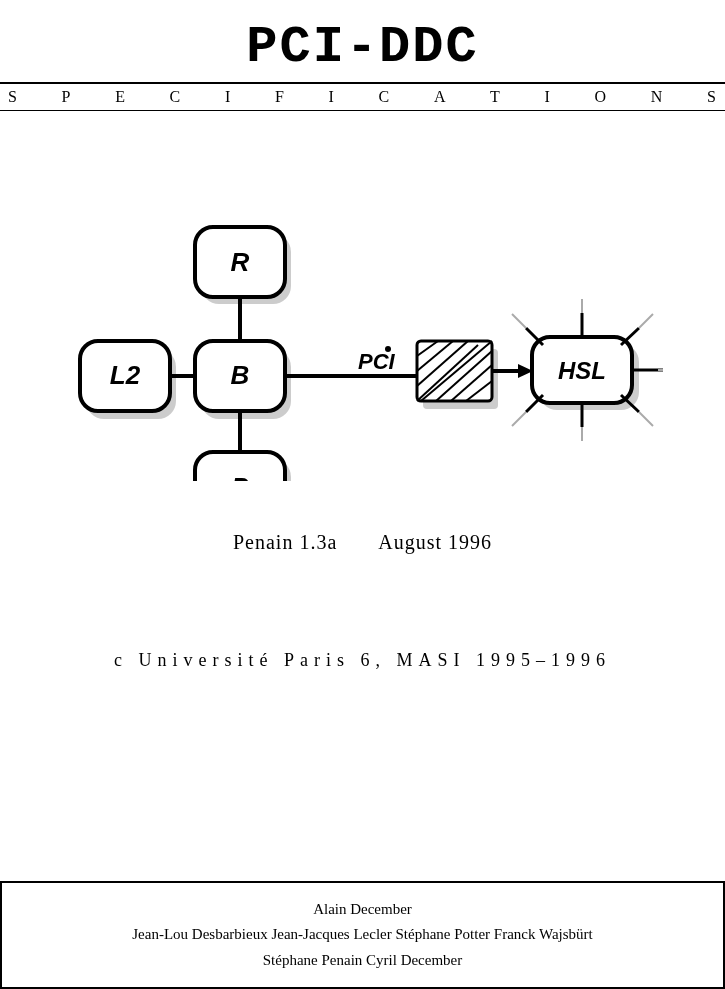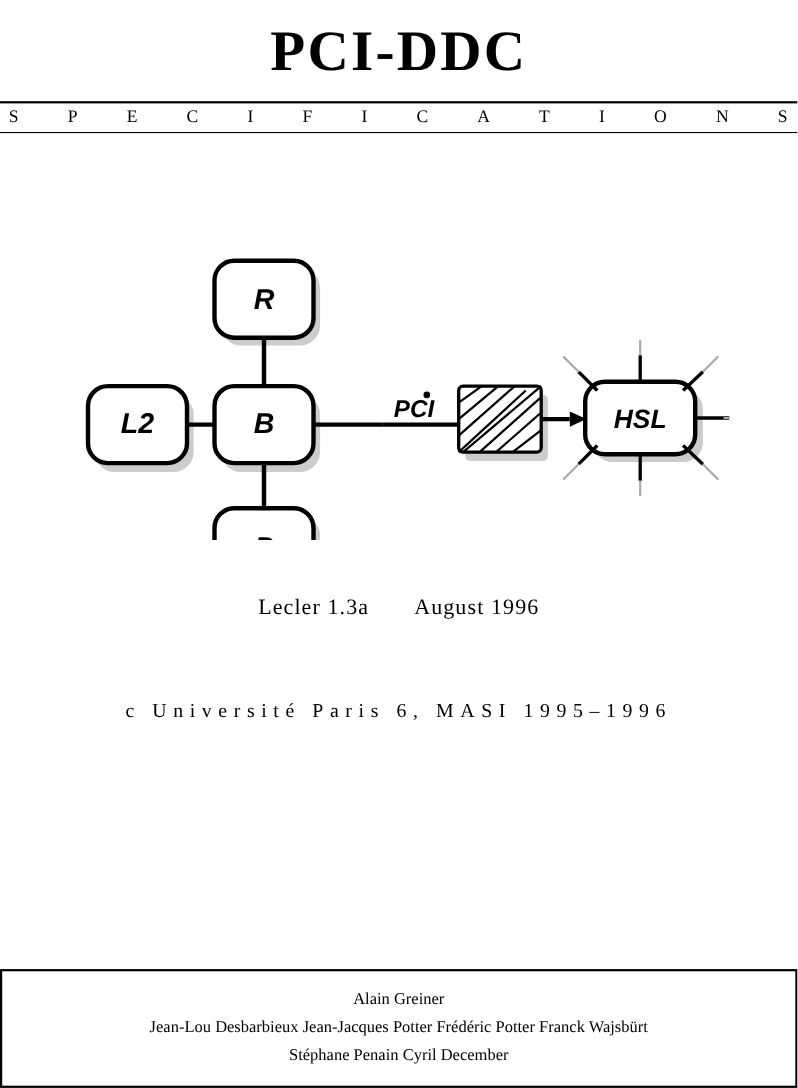--- a/index.html
+++ b/index.html
@@ -12,22 +12,22 @@
       position: relative;
     }
 
     
     .header-title {
       text-align: center;
       font-size: 52px;
       font-weight: bold;
       letter-spacing: 2px;
       padding-top: 18px;
-      padding-bottom: 15px;
-      font-family: Liberation Serif, serif;
+      padding-bottom: 5px;
+      font-family: Liberation Mono, monospace;
     }
 
     .specifications-bar {
       width: 100%;
       border-top: 2px solid #000;
       border-bottom: 1px solid #000;
       padding: 4px 0;
       display: flex;
       justify-content: space-between;
       padding-left: 8px;
@@ -60,21 +60,21 @@
     .version-info {
       text-align: center;
       font-size: 20px;
       margin-top: 40px;
       letter-spacing: 1px;
       font-family: 'Times New Roman', serif;
     }
 
     
     .copyright-section {
-      margin-top: 72px;
+      margin-top: 96px;
       text-align: center;
       font-size: 18px;
       letter-spacing: 6px;
       font-family: 'Times New Roman', serif;
       padding: 0 20px;
     }
 
     
     .authors-box {
       position: absolute;
@@ -193,26 +193,26 @@
     <line x1="576" y1="221" x2="590" y2="235" stroke="#aaa" stroke-width="2"></line>
     <line x1="519" y1="122" x2="519" y2="108" stroke="#aaa" stroke-width="2"></line>
     <line x1="519" y1="236" x2="519" y2="250" stroke="#aaa" stroke-width="2"></line>
     <line x1="463" y1="137" x2="449" y2="123" stroke="#aaa" stroke-width="2"></line>
     <line x1="463" y1="221" x2="449" y2="235" stroke="#aaa" stroke-width="2"></line>
     <line x1="595" y1="179" x2="620" y2="179" stroke="#aaa" stroke-width="2"></line>
   </svg>
 </div>
 
 <div class="version-info">
-  <span>Lecler 1.3a</span>
+  <span>Penain 1.3a</span>
   &nbsp;&nbsp;&nbsp;&nbsp;&nbsp;
   <span>August 1996</span>
 </div>
 
 <div class="copyright-section">
   <span>c      Université      Paris      6,      MASI      1995–1996</span>
 </div>
 
 <div class="authors-box">
-  <div class="authors-line">Alain Greiner</div>
-  <div class="authors-line">Jean-Lou Desbarbieux    Jean-Jacques Potter    Frédéric Potter    Franck Wajsbürt</div>
+  <div class="authors-line">Alain December</div>
+  <div class="authors-line">Jean-Lou Desbarbieux    Jean-Jacques Lecler    Stéphane Potter    Franck Wajsbürt</div>
   <div class="authors-line">Stéphane Penain                              Cyril December</div>
 </div>
 
 </body></html>

